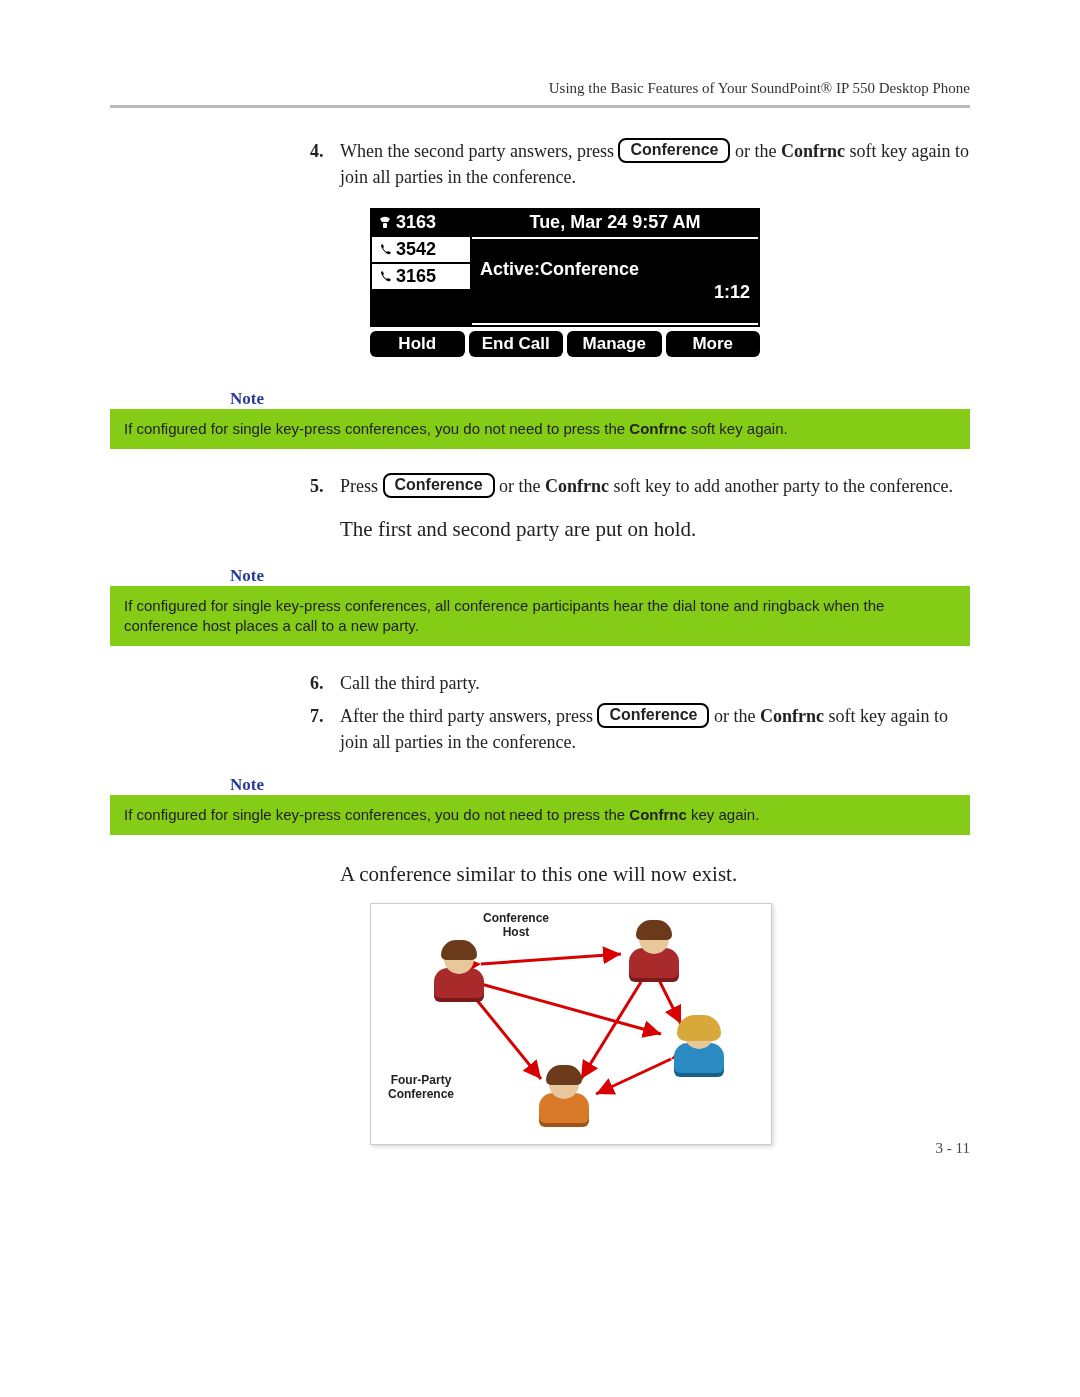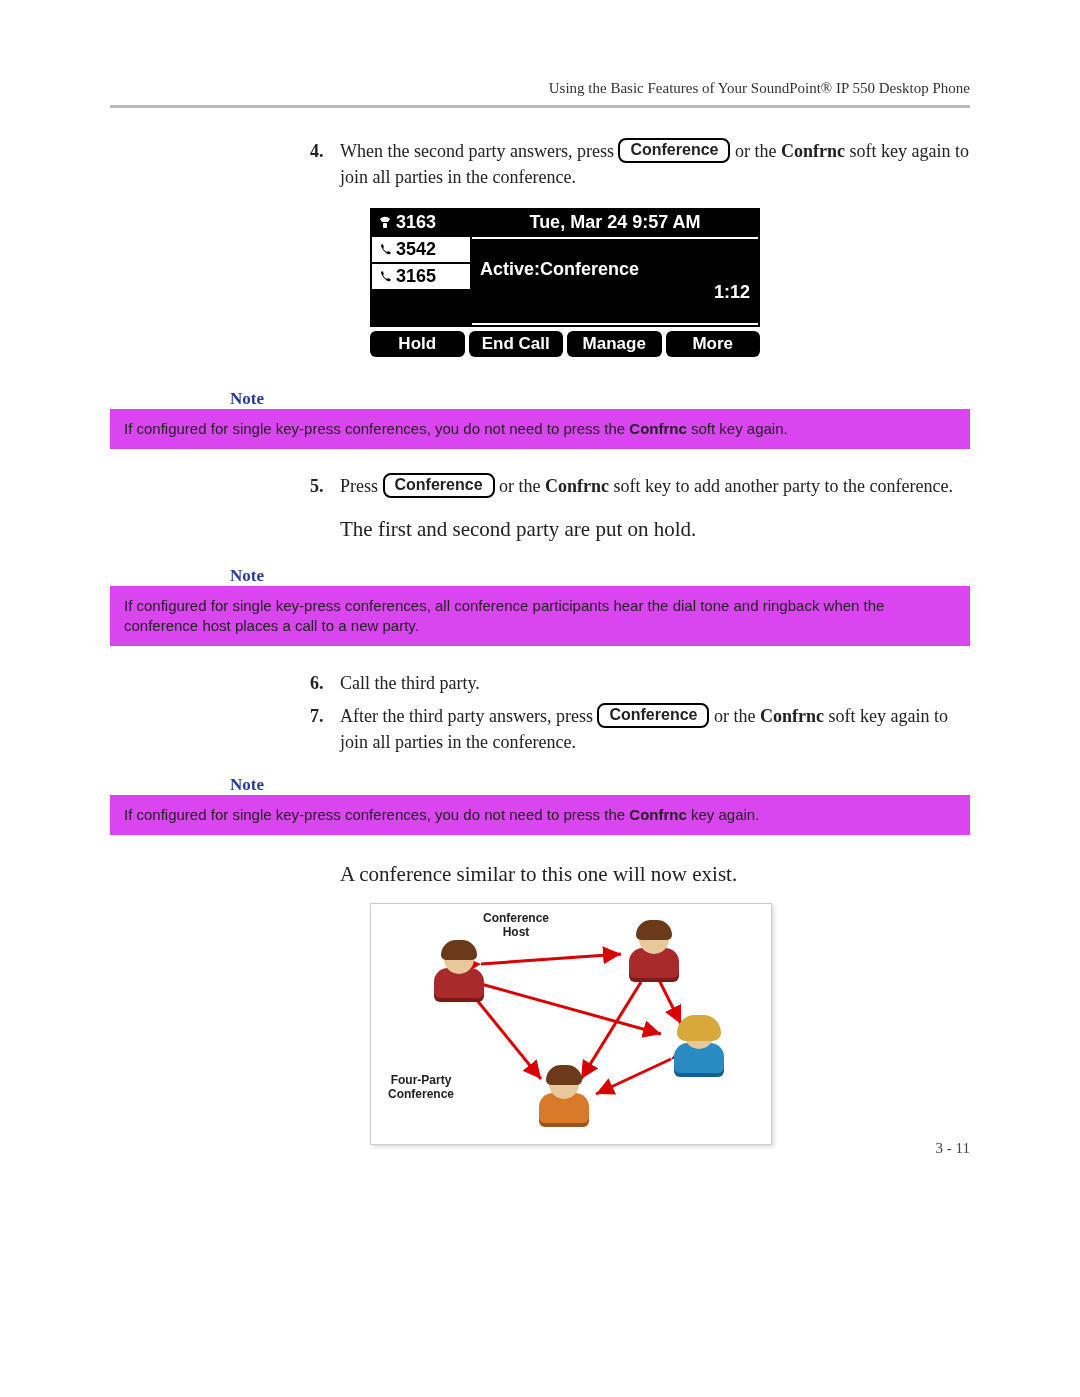--- a/index.html
+++ b/index.html
@@ -149,21 +149,21 @@
     width: 200px;
     padding-left: 120px;
     box-sizing: border-box;
     color: #2a3a9a;
     font-weight: bold;
     font-size: 17px;
     padding-top: 8px;
   }
   .note-body {
     flex: 1;
-    background: #d946ef;
+    background: #84cc16;
     padding: 10px 14px;
     font-family: Arial, Helvetica, sans-serif;
     font-size: 15px;
     line-height: 1.35;
     color: #222;
   }
   .plain-para {
     font-size: 21px;
     line-height: 1.45;
     margin: 14px 0 14px 30px;

